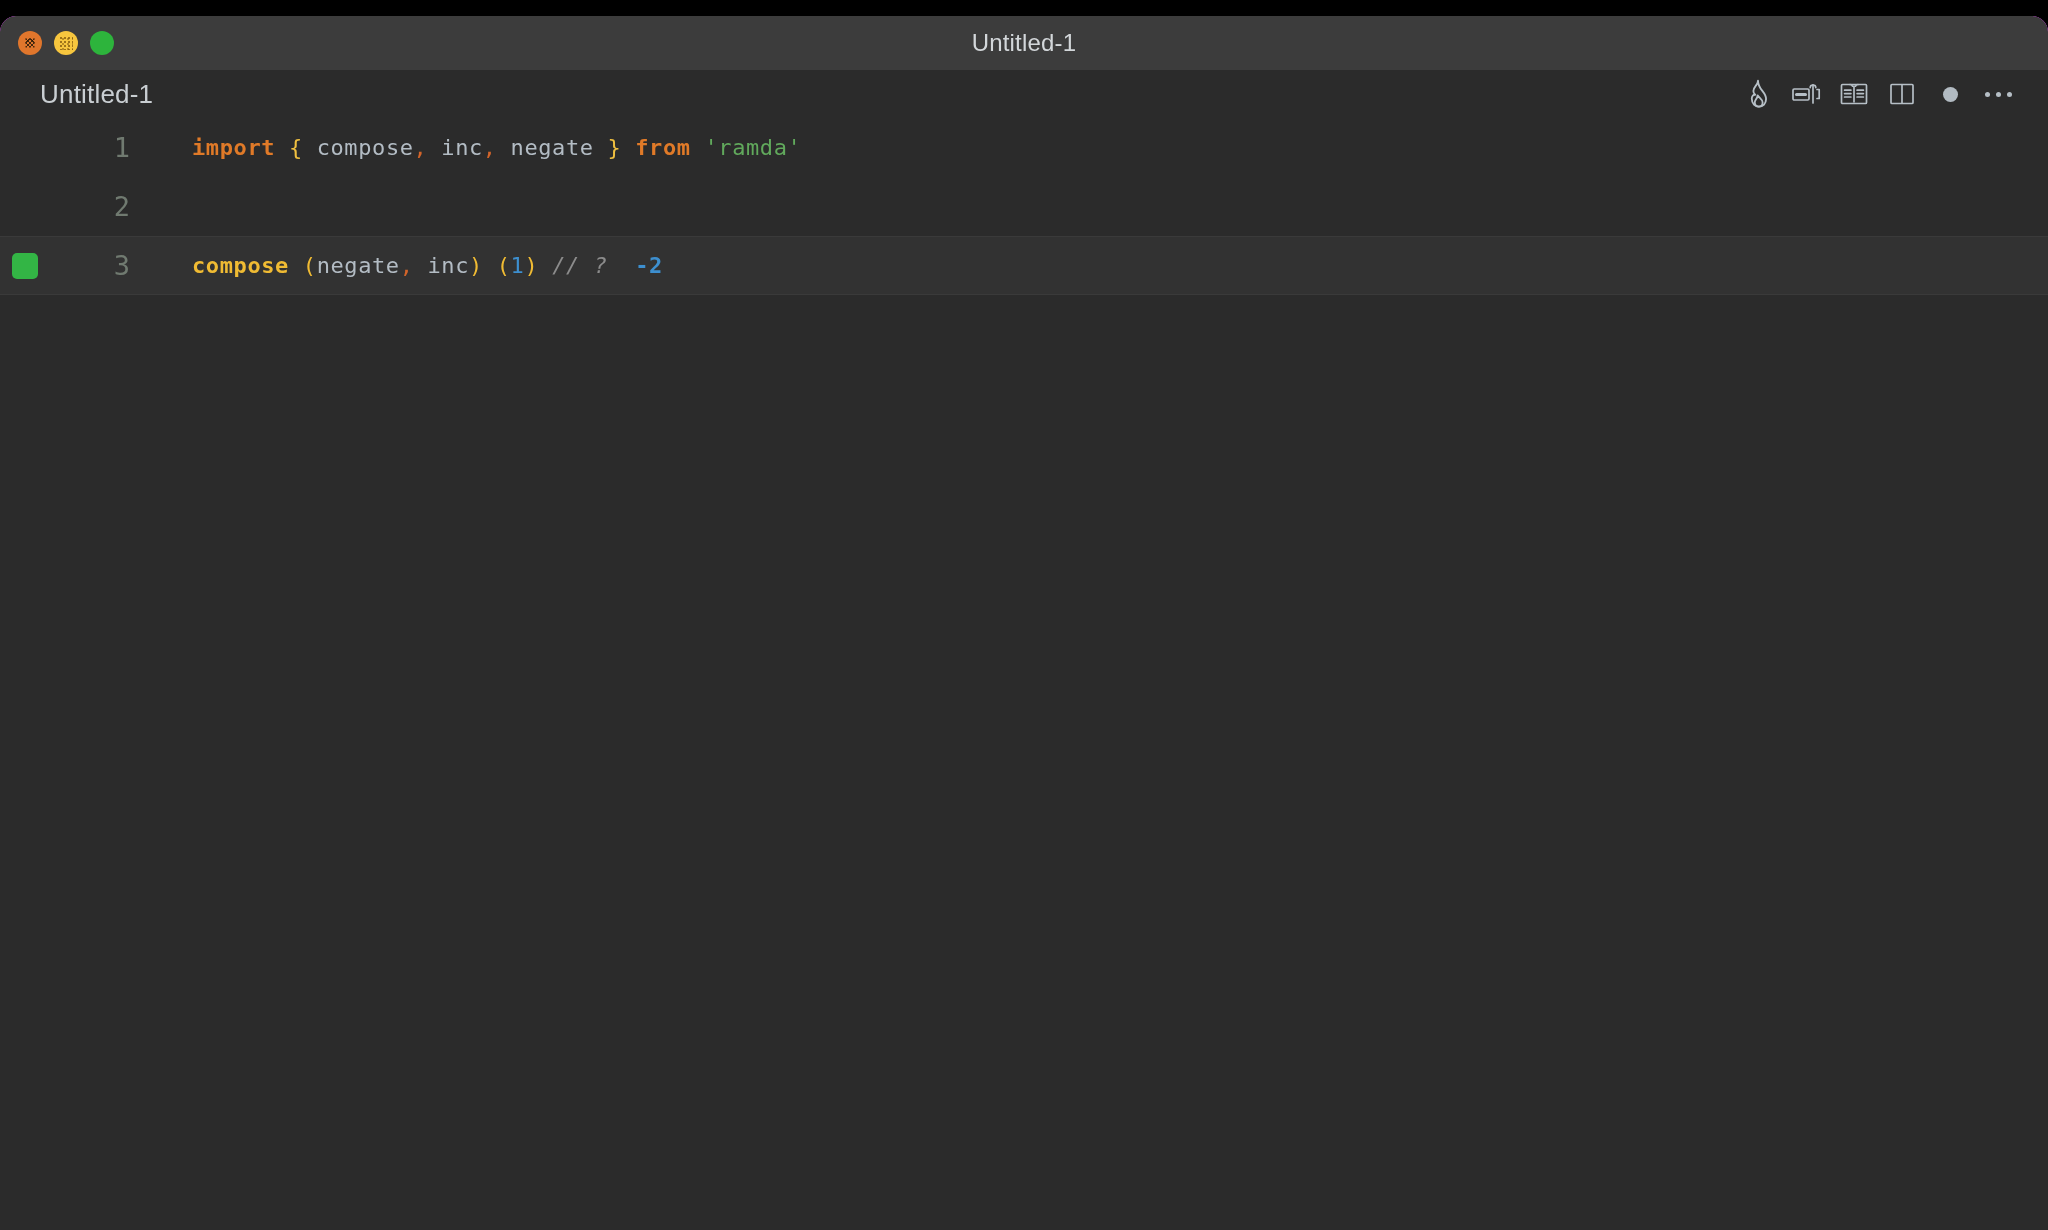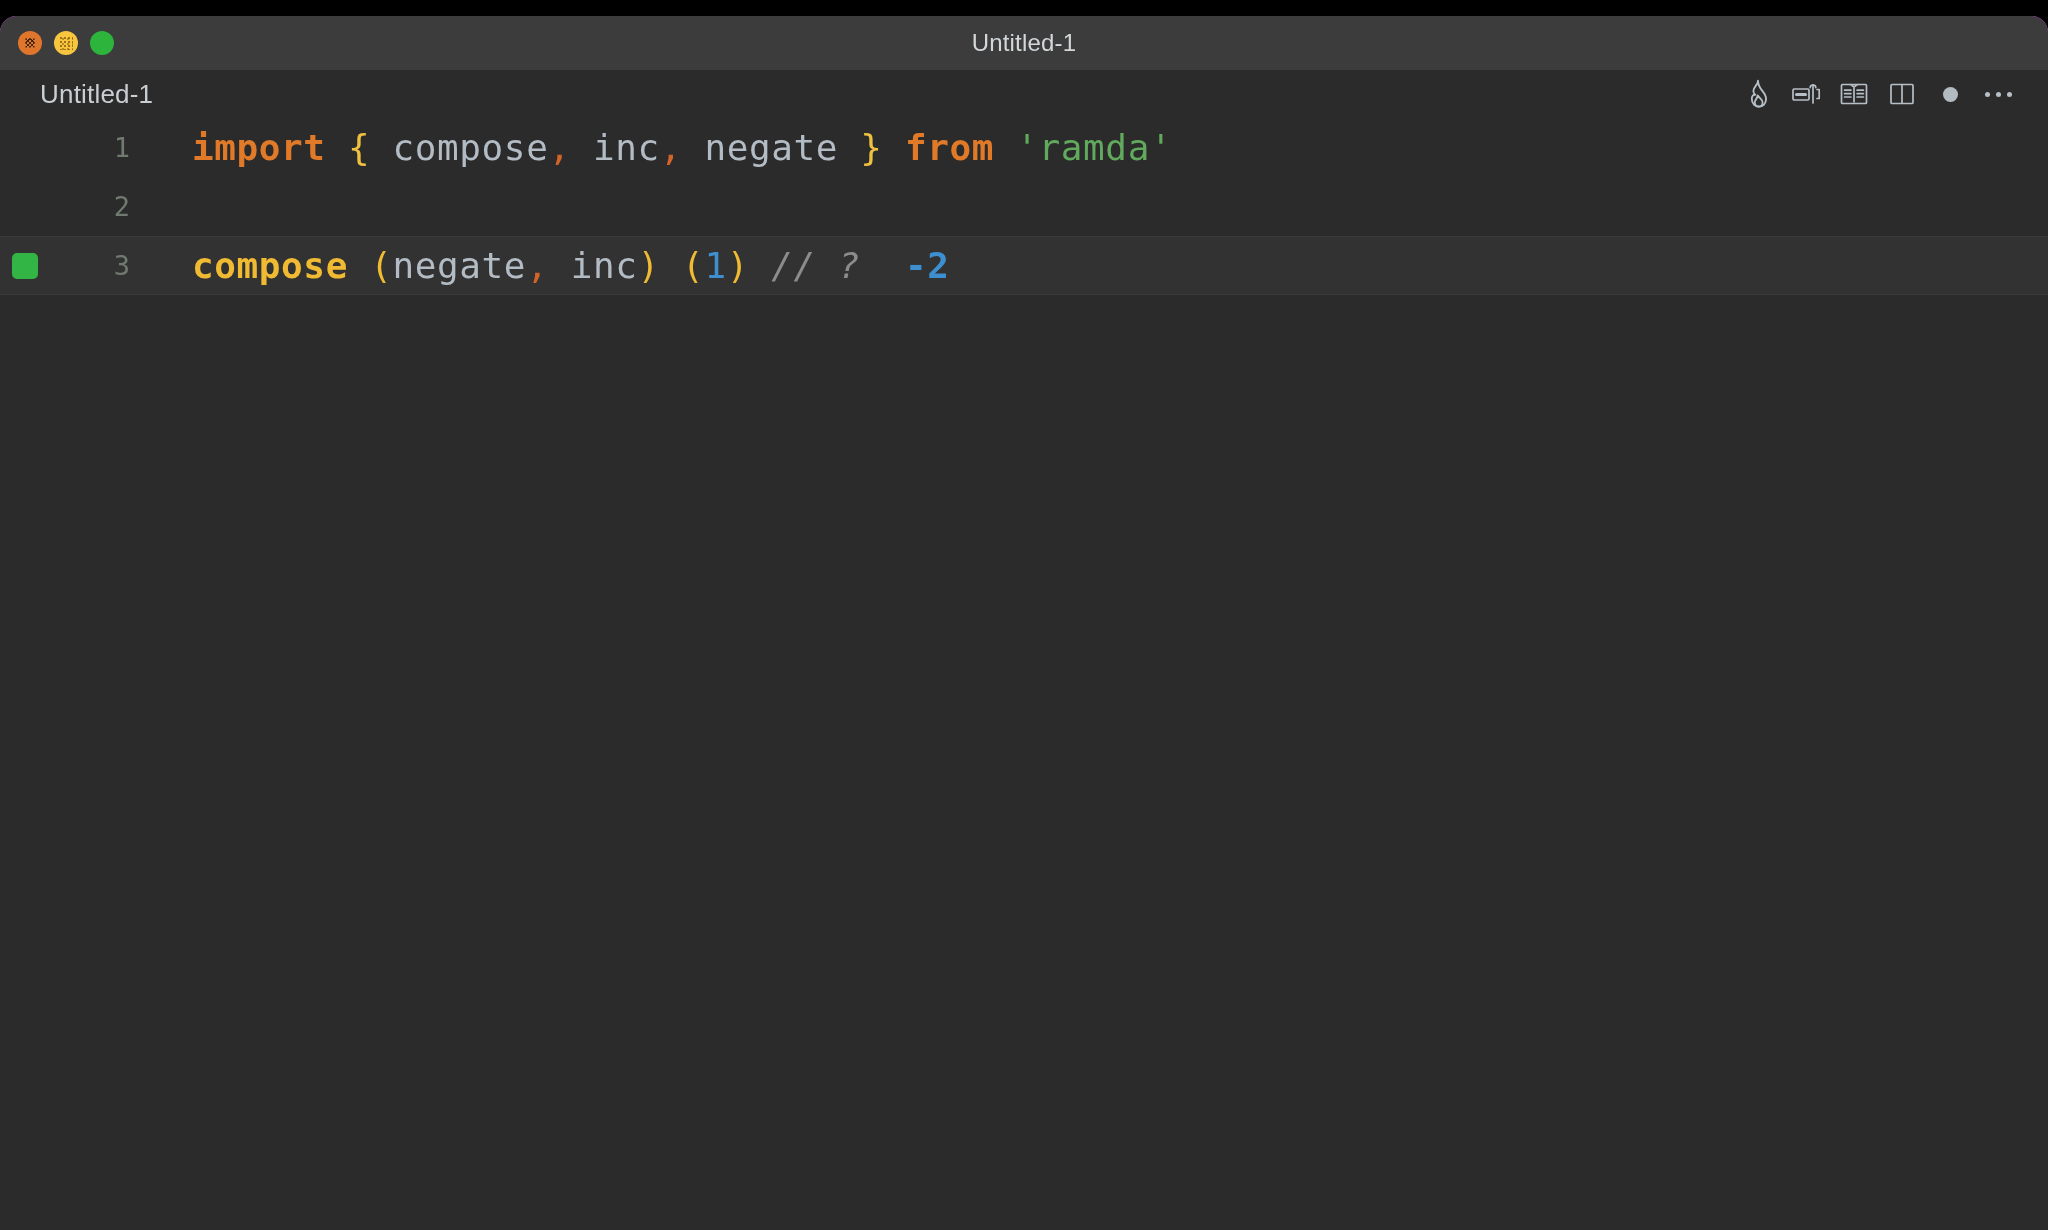--- a/index.html
+++ b/index.html
@@ -171,21 +171,21 @@
     width: 130px;
     text-align: right;
     padding-right: 0;
     font-size: 27px;
     color: #707a70;
     user-select: none;
   }
   .code-text {
     position: relative;
     margin-left: 62px;
-    font-size: 36px;
+    font-size: 22px;
     letter-spacing: .6px;
     white-space: pre;
     color: #b3bcc4;
   }
 
   
   .tk-keyword  { color: #e07a28; font-weight: bold; }
   .tk-brace    { color: #f0c040; }
   .tk-ident    { color: #b3bcc4; }
   .tk-punct    { color: #d2642a; }

